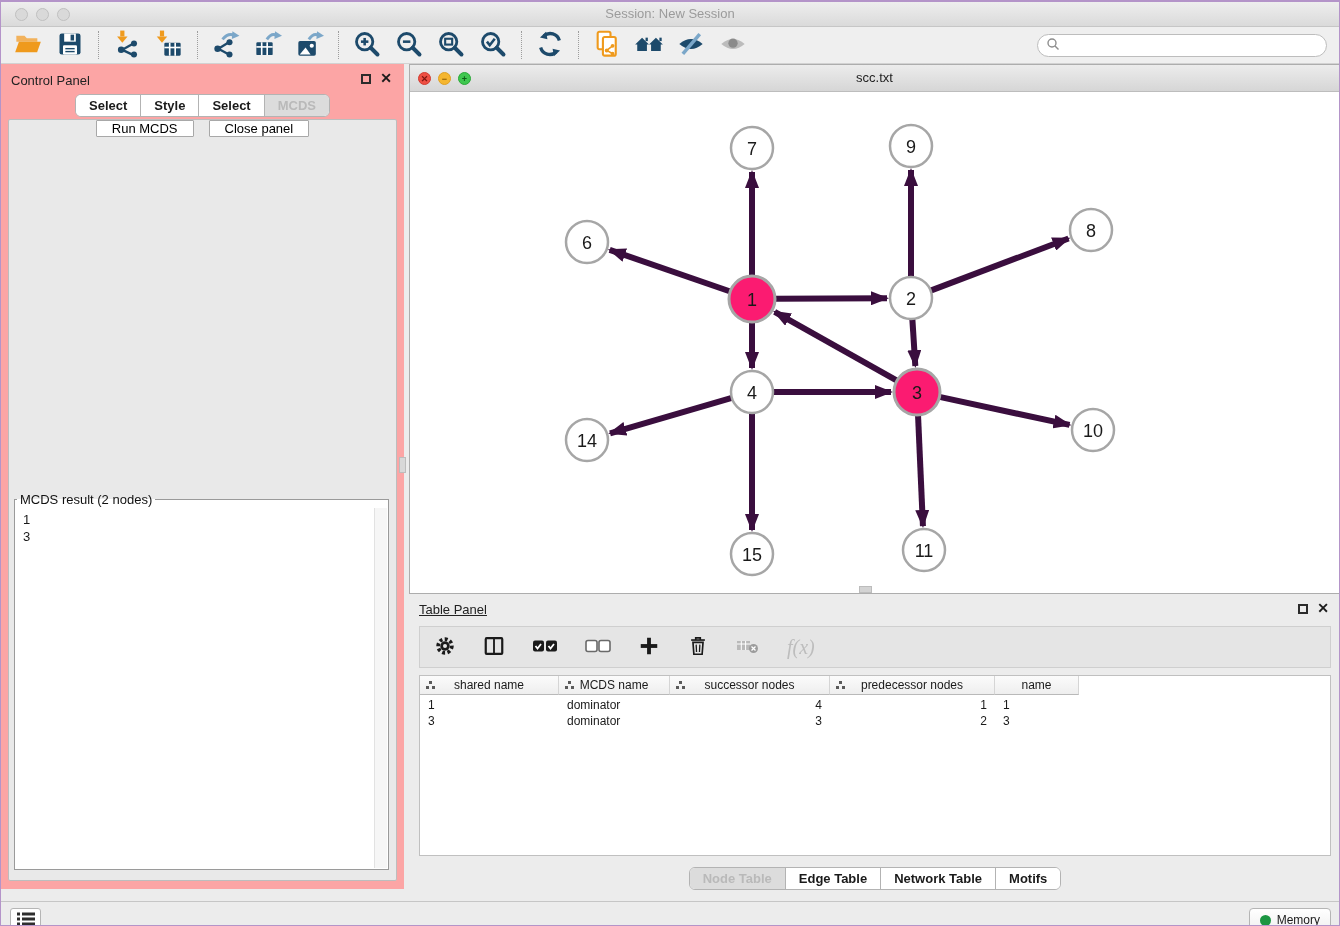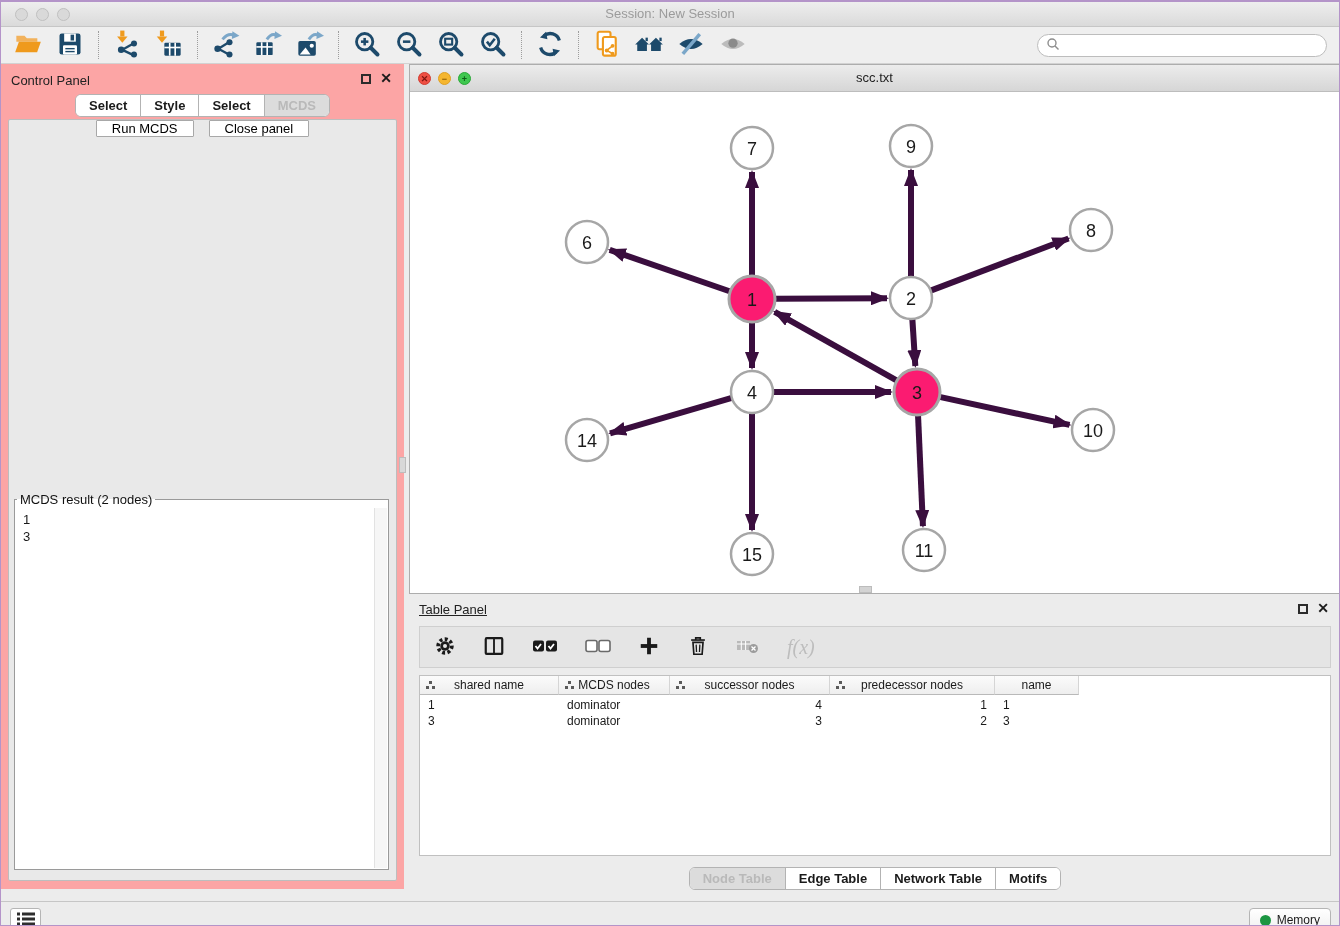--- a/index.html
+++ b/index.html
@@ -419,21 +419,21 @@
       <span class="fx">f(x)</span>
     </div>
     <div class="tp-table">
       <div class="col-headers" id="col-headers">
           <div class="th" style="width: 139px;">
             <span class="tree-ic"></span>
             <span>shared name</span>
           </div>
           <div class="th" style="width: 111px;">
             <span class="tree-ic"></span>
-            <span>MCDS nodes</span>
+            <span>MCDS name</span>
           </div>
           <div class="th" style="width: 160px;">
             <span class="tree-ic"></span>
             <span>successor nodes</span>
           </div>
           <div class="th" style="width: 165px;">
             <span class="tree-ic"></span>
             <span>predecessor nodes</span>
           </div>
           <div class="th" style="width: 84px;">

